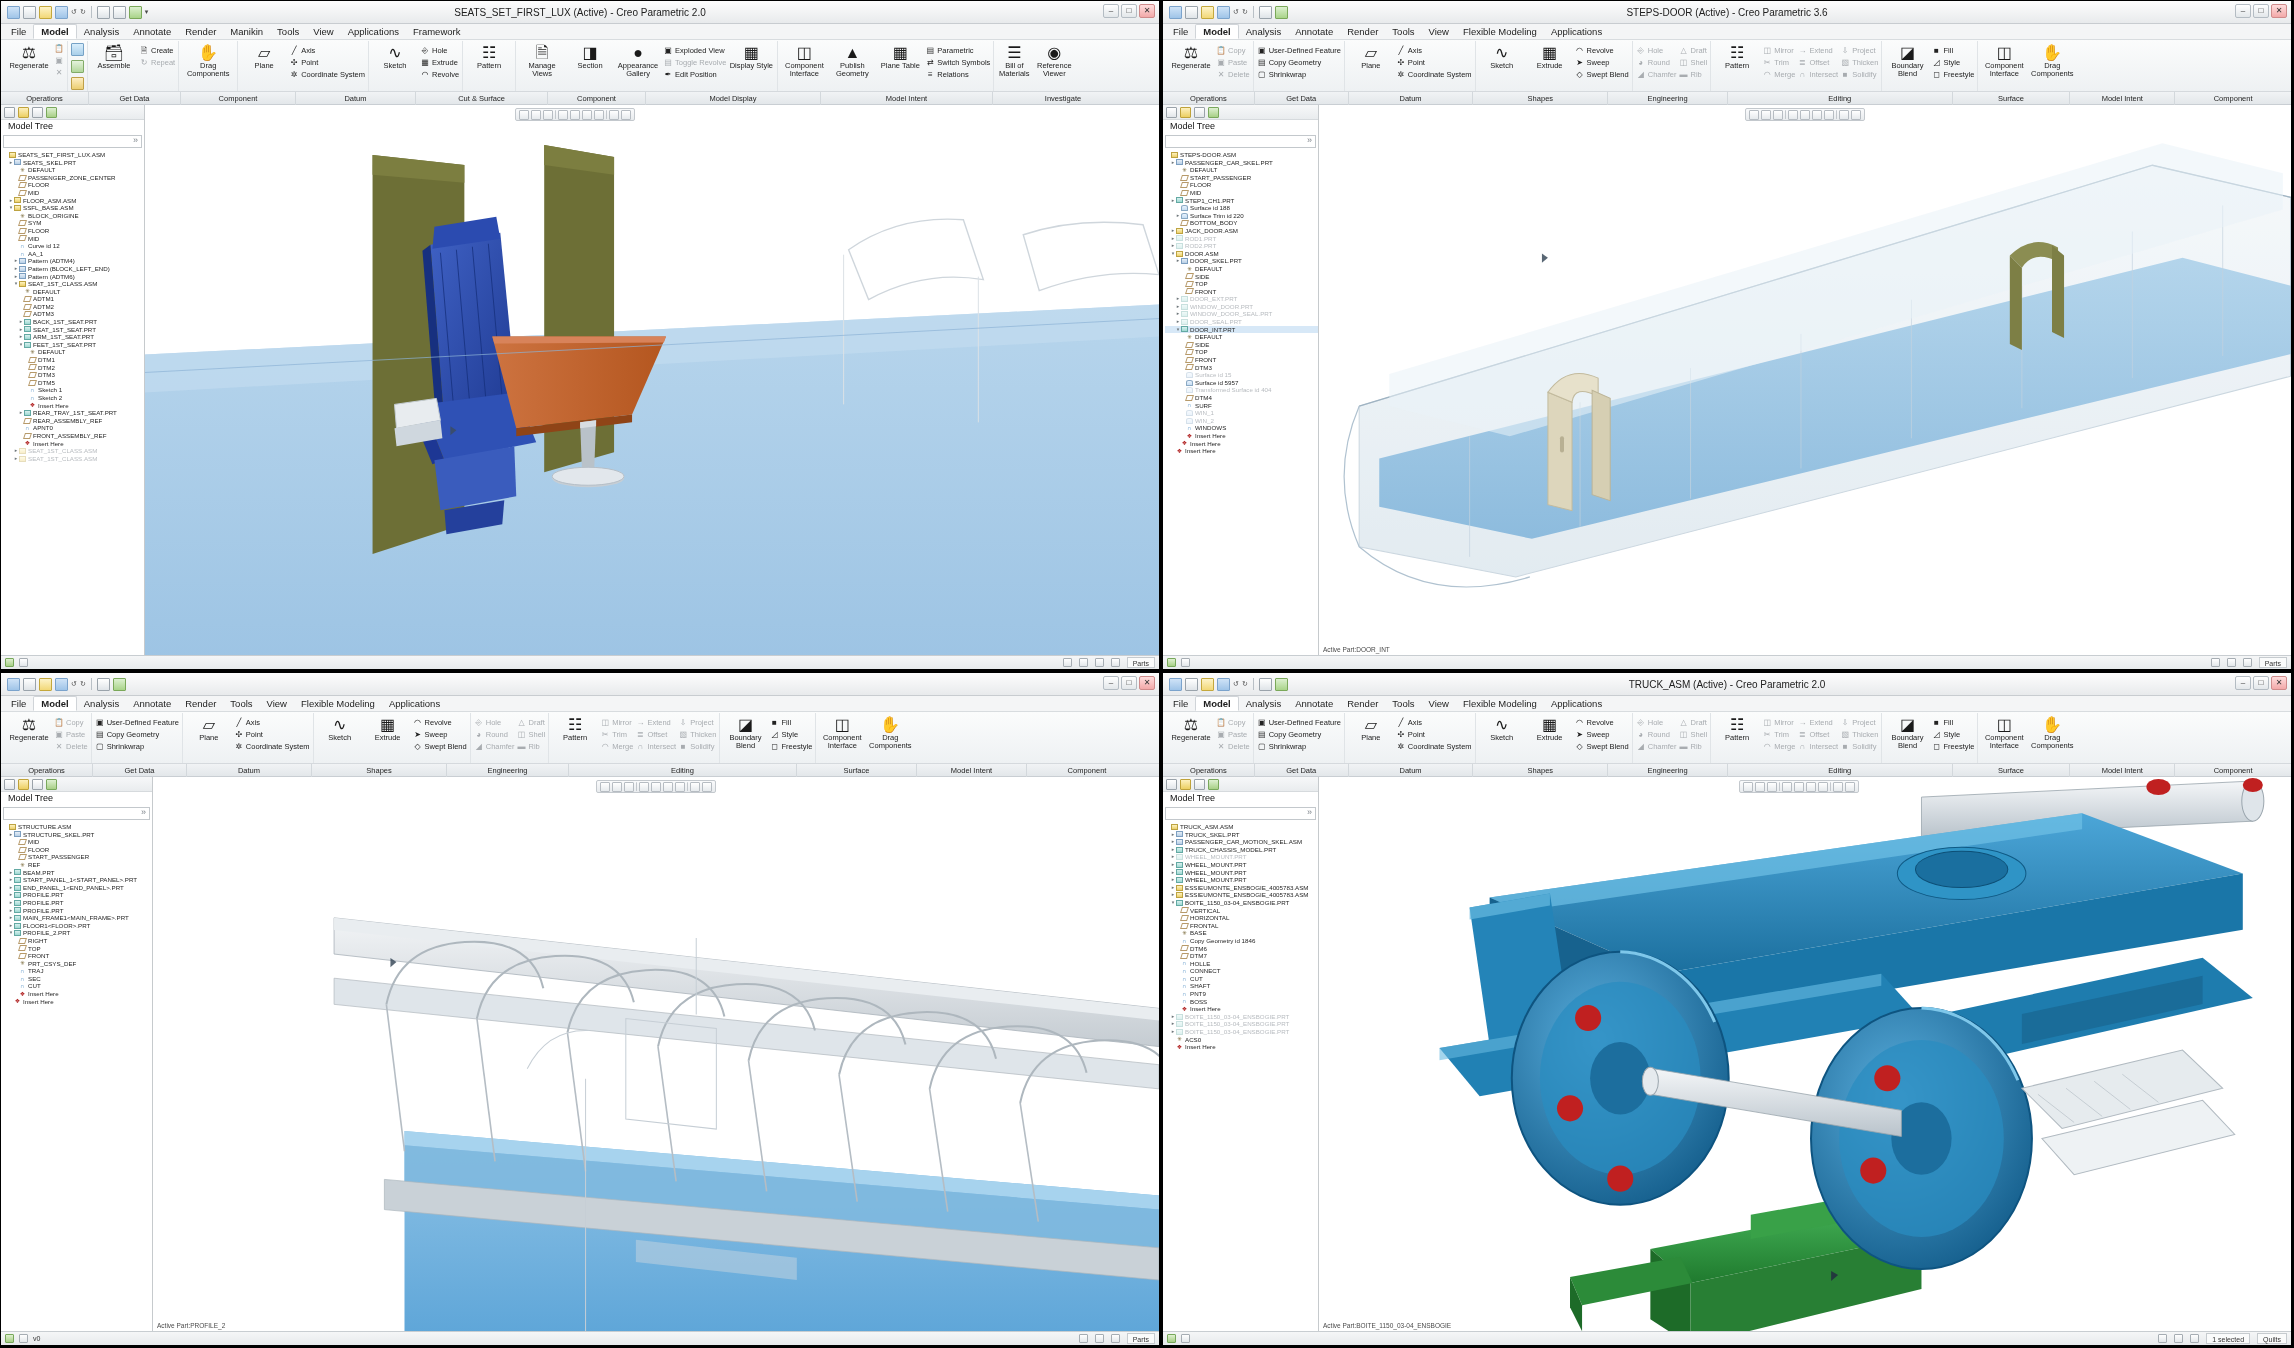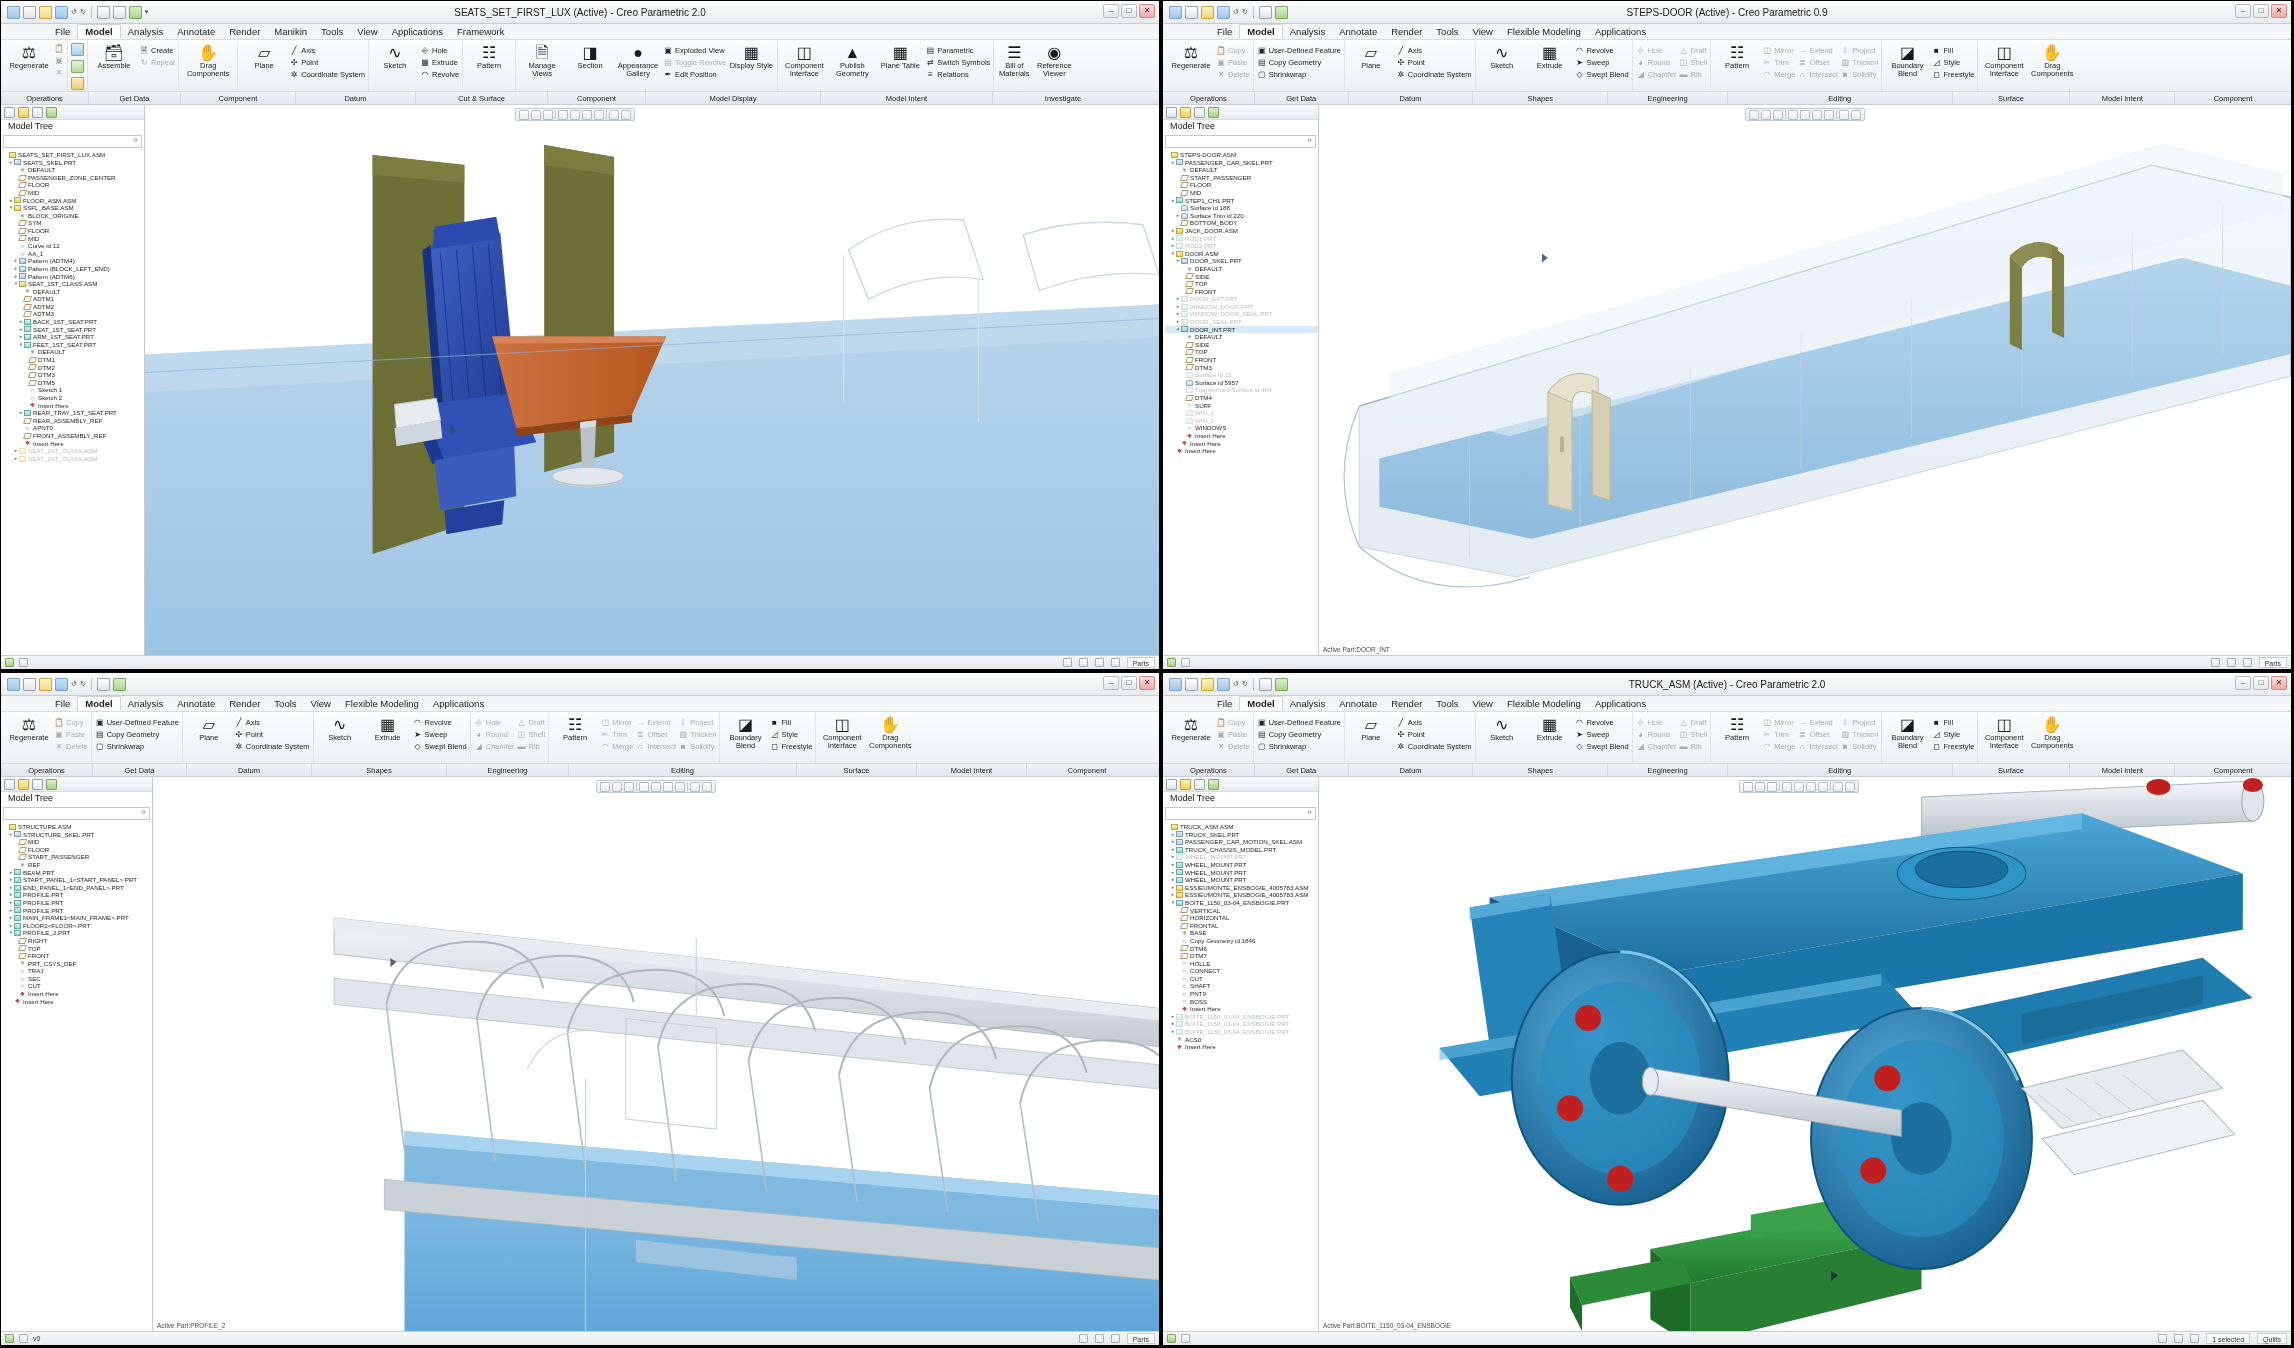--- a/index.html
+++ b/index.html
@@ -41,21 +41,21 @@
           line-height:12px; text-align:center; color:#333; }
   .wbtn.close { background:linear-gradient(#fdd,#f2a9a9); border-color:#cf8b8b; }
 
   
   .menubar { height:16px; display:flex; align-items:center; gap:0;
              background:#f4f5f6; border-bottom:1px solid #d8dcdf; flex:0 0 16px;
              padding-left:3px; }
   .mi { padding:1px 7px; font-size:9.5px; color:#1d1d1d; white-space:nowrap; }
   .mi.active { background:#fff; border:1px solid #d0d4d8; border-bottom-color:#fff;
                border-radius:2px 2px 0 0; font-weight:bold; }
-  .mi.file { color:#1d1d1d;margin-left:44px; }
+  .mi.file { color:#1d1d1d; }
 
   
   .ribbon { flex:0 0 52px; height:52px; background:linear-gradient(#fbfcfc,#eef1f3);
             border-bottom:1px solid #d5d9dd; display:flex; align-items:stretch;
             padding:1px 0 0 2px; overflow:hidden; position:relative; }
   .rgroup { display:flex; align-items:flex-start; padding:1px 3px; gap:2px;
             border-right:1px solid #e0e4e7; height:51px; }
   .rbig { width:46px; display:flex; flex-direction:column; align-items:center;
           justify-content:flex-start; padding-top:2px; }
   .rbig .gl { font-size:16px; line-height:17px; }
@@ -693,21 +693,21 @@
         <span class="qicon blue"></span>
         <span class="qicon"></span>
         <span class="qicon yellow"></span>
         <span class="qicon blue"></span>
         <span class="qarrow">↺</span>
         <span class="qarrow">↻</span>
         <span class="qsep"></span>
         <span class="qicon"></span>
         <span class="qicon green"></span>
       </div>
-      <div class="wintitle">STEPS-DOOR (Active) - Creo Parametric 0.9</div>
+      <div class="wintitle">STEPS-DOOR (Active) - Creo Parametric 3.6</div>
       <div class="wbtns">
         <div class="wbtn">–</div>
         <div class="wbtn">□</div>
         <div class="wbtn close">✕</div>
       </div>
     </div>
 
     <div class="menubar">
       <div class="mi file">File</div>
       <div class="mi active">Model</div>

